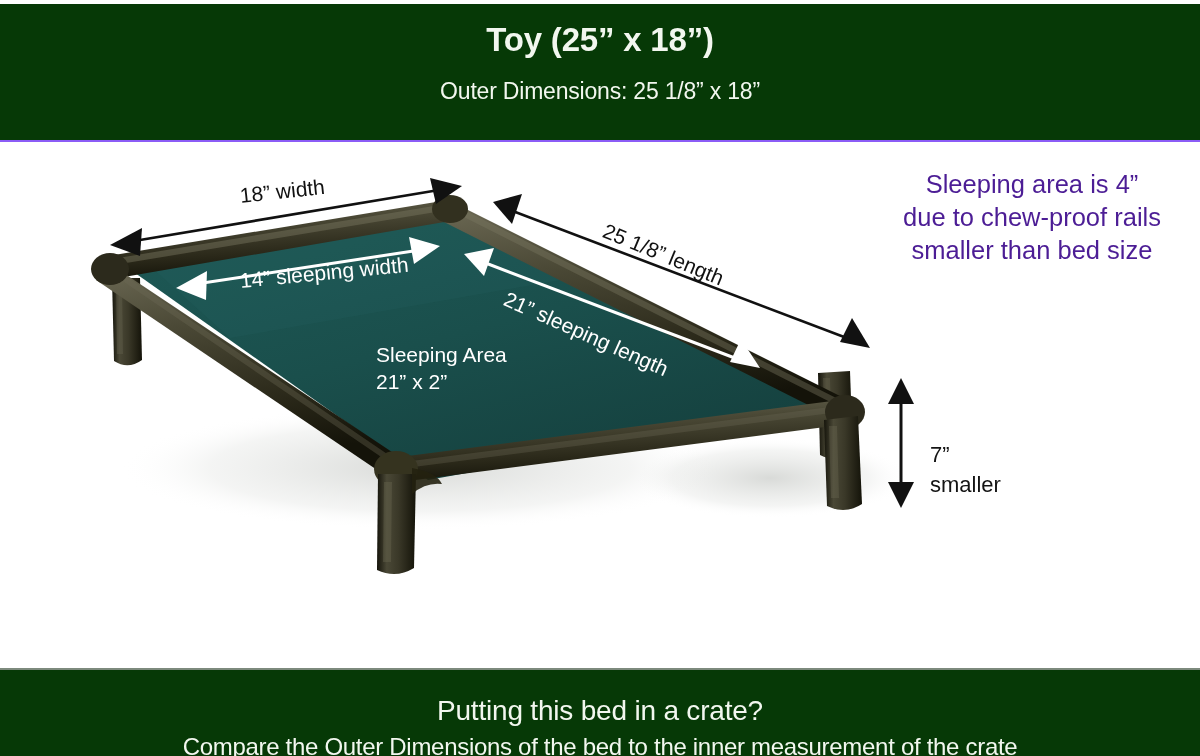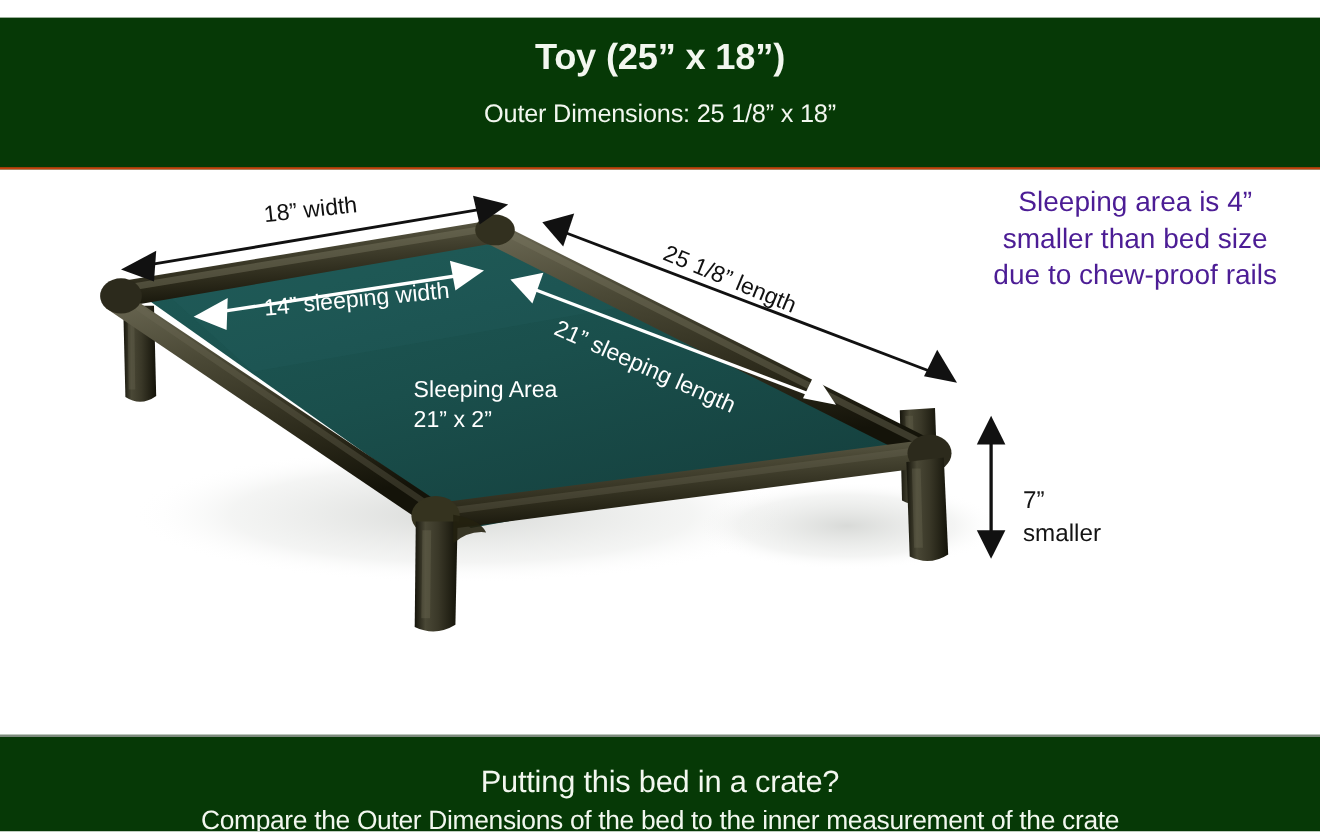--- a/index.html
+++ b/index.html
@@ -14,21 +14,21 @@
 
   
   .banner{
     position:absolute;left:0;width:1200px;
     background:#063906;
     color:#f2f7ef;
     text-align:center;
     box-sizing:border-box;
     display:flex;flex-direction:column;align-items:center;justify-content:center;
   }
-  .banner.top{top:16px;height:138px;border-bottom:2px solid #c2410c;}
+  .banner.top{top:4px;height:138px;border-bottom:2px solid #8b5cf6;}
   .banner.bottom{top:668px;height:116px;border-top:2px solid #7d8a7d;}
 
   .title{
     font-size:33px;font-weight:bold;line-height:1.12;
     letter-spacing:-0.2px;margin:0 0 2px 0;
   }
   .sub{
     font-size:23px;font-weight:400;line-height:1.30;margin:16px;
     letter-spacing:-0.2px;
   }
@@ -197,22 +197,22 @@
 
       <g stroke="#ffffff" stroke-width="3" fill="#ffffff">
         <line x1="483" y1="124" x2="740" y2="222"></line>
         <polygon points="464,116 494,110 484,138" stroke="none"></polygon>
         <polygon points="760,230 730,224 741,201" stroke="none"></polygon>
       </g>
     </svg>
 
     <div class="txt note">
       <div>Sleeping area is 4”</div>
+      <div>due to chew-proof rails</div>
       <div>smaller than bed size</div>
-      <div>due to chew-proof rails</div>
     </div>
 
     <div class="txt lbl-w18">18”  width</div>
     <div class="txt lbl-len25">25 1/8”  length</div>
     <div class="txt lbl-sw14">14” sleeping width</div>
     <div class="txt lbl-sl21">21” sleeping length</div>
 
     <div class="txt lbl-area">
       <div>Sleeping Area</div>
       <div>21” x 2”</div>

